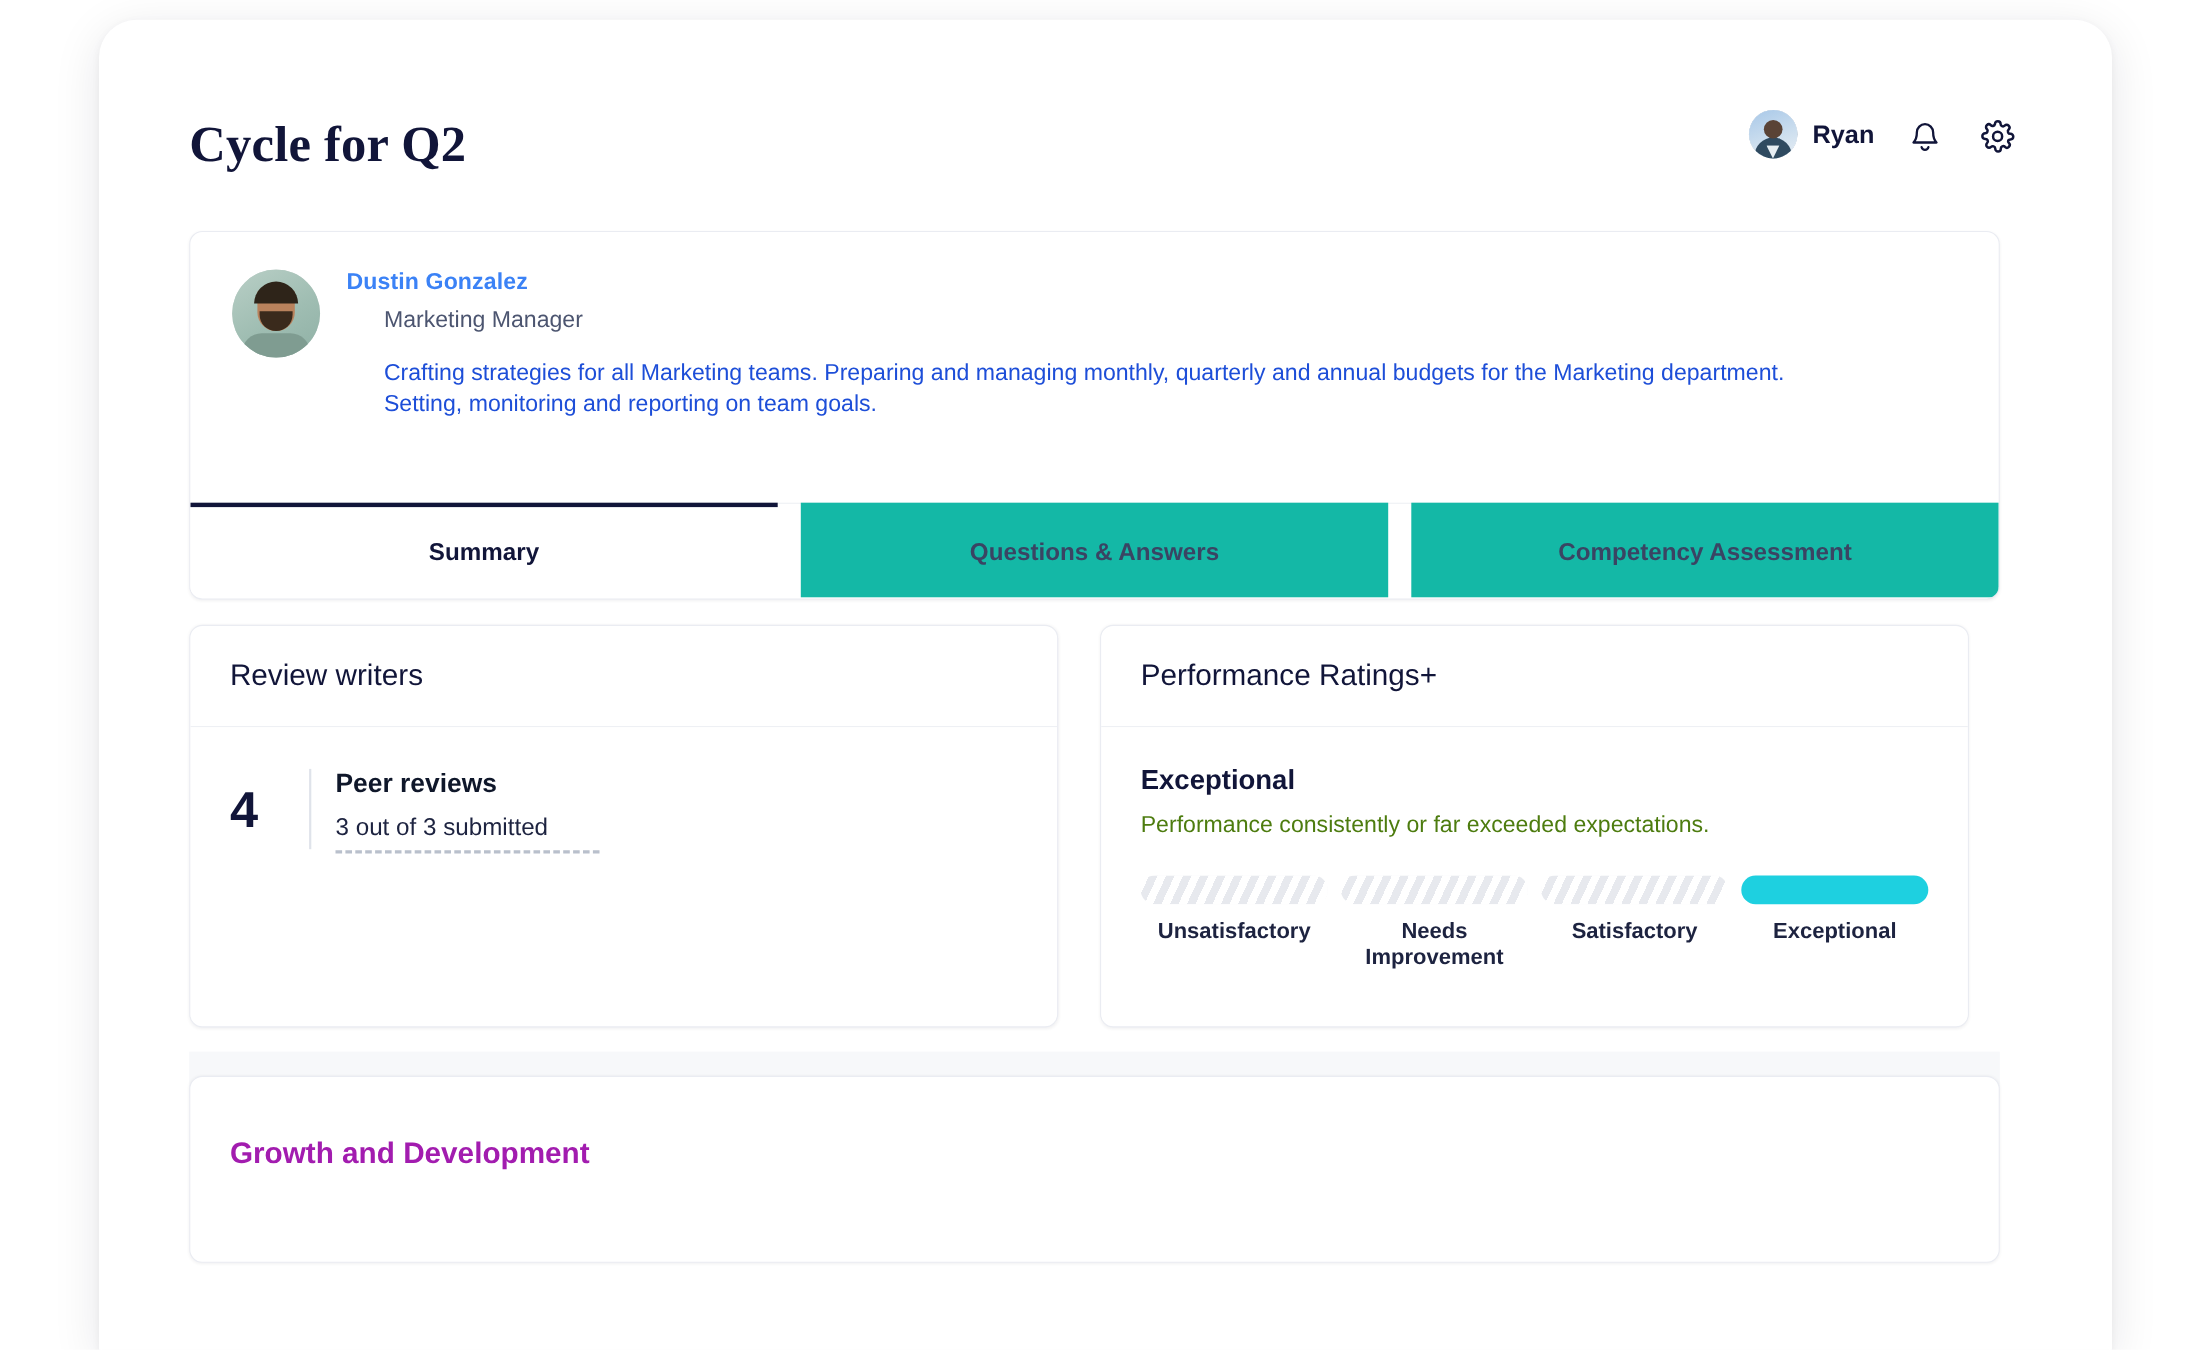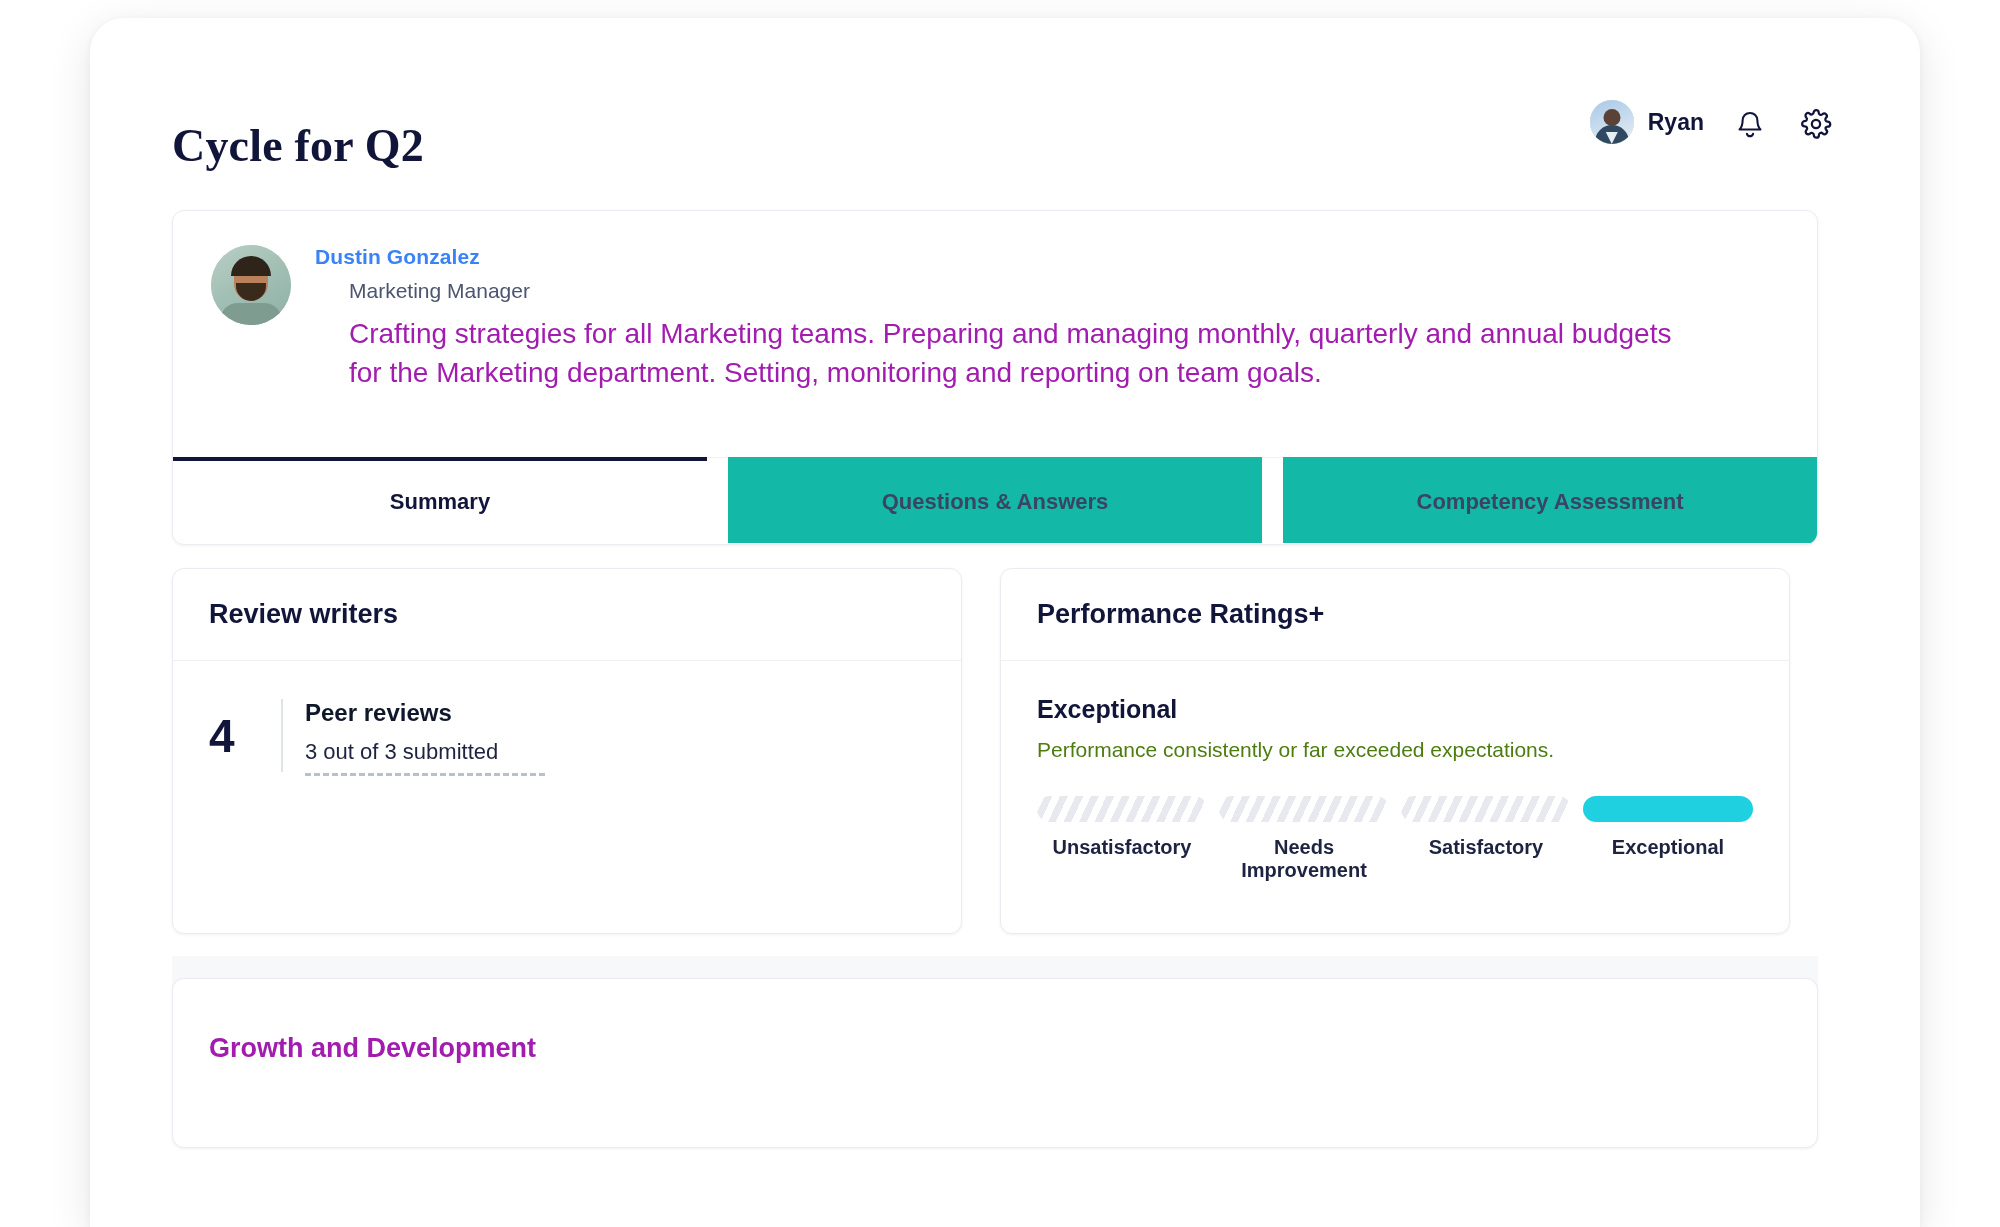--- a/index.html
+++ b/index.html
@@ -30,21 +30,21 @@
   }
 
   
   .app-header {
     position: relative;
     height: 192px;
   }
   .page-title {
     position: absolute;
     left: 82px;
-    top: 101px;
+    top: 86px;
     font-family: "Liberation Serif", serif;
     font-weight: bold;
     font-size: 46px;
     color: #111539;
     letter-spacing: 0.2px;
   }
   .header-right {
     position: absolute;
     right: 84px;
     top: 82px;
@@ -115,24 +115,24 @@
     letter-spacing: 0.1px;
   }
   .profile-role {
     margin-left: 138px;
     margin-top: 10px;
     font-size: 21px;
     color: #4c5570;
   }
   .profile-desc {
     margin-left: 138px;
-    margin-top: 12px;
-    font-size: 28px;
+    margin-top: 22px;
+    font-size: 21px;
     line-height: 1.38;
-    color: #a21caf;
+    color: #1d4ed8;
     max-width: 1330px;
   }
   .tabs {
     display: flex;
     margin-top: 34px;
     border-top: 1px solid #eef0f4;
     gap: 21px;
   }
   .tab {
     flex: 1;
@@ -167,21 +167,21 @@
     border: 1px solid #eaecf2;
     border-radius: 12px;
     box-shadow: 0 1px 3px rgba(16,24,40,0.06);
     overflow: hidden;
   }
   .panel-left { width: 790px; height: 366px; }
   .panel-right { width: 790px; height: 366px; }
   .panel-head {
     padding: 30px 36px;
     font-size: 27px;
-    font-weight: bold;
+    font-weight: normal;
     color: #111539;
     border-bottom: 1px solid #eef0f4;
   }
   .panel-body { padding: 34px 36px; }
 
   
   .peer-row { display: flex; align-items: stretch; }
   .big-num {
     font-size: 46px;
     font-weight: bold;

